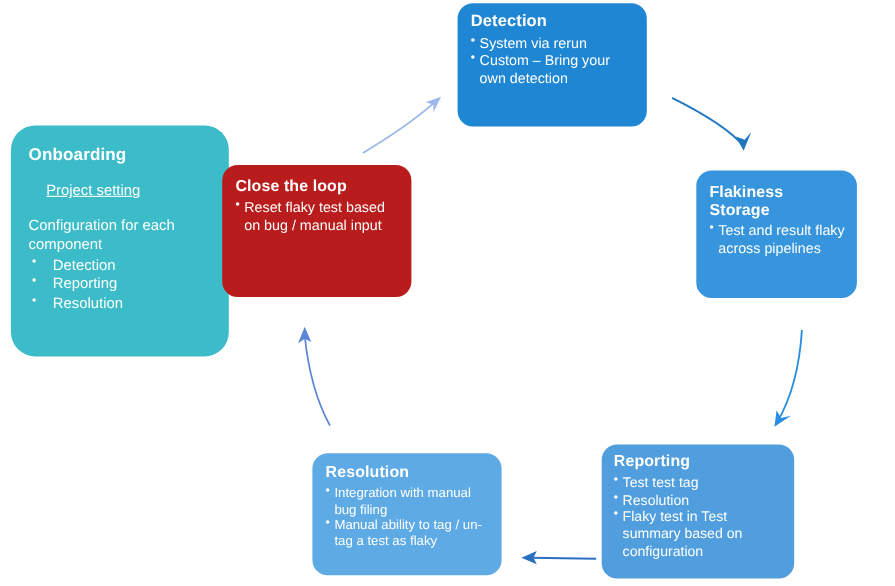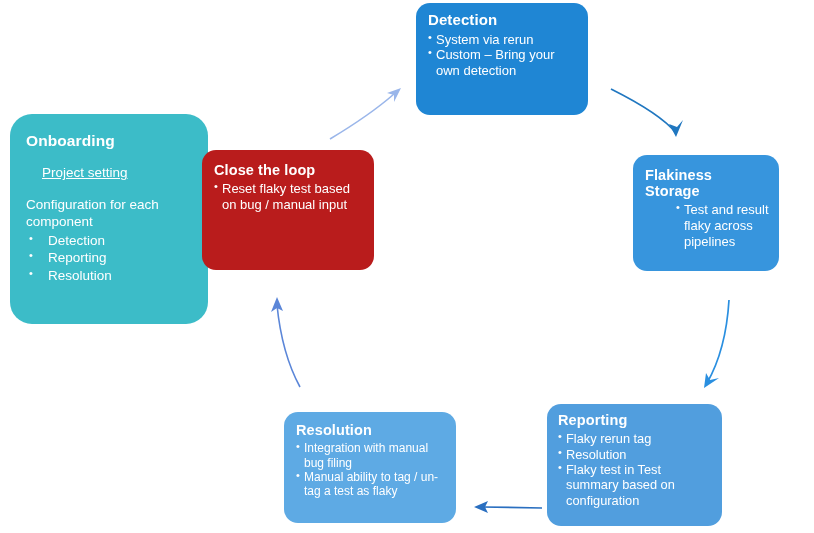--- a/index.html
+++ b/index.html
@@ -105,21 +105,21 @@
     padding: 12px 10px 8px 12px;
   }
   #node-closeloop .title { font-size: 14.5px; }
   #node-closeloop ul.bullets { font-size: 13px; }
 
   #node-storage {
     left: 633px; top: 155px; width: 146px; height: 116px;
     padding: 12px 10px 8px 12px;
   }
   #node-storage .title { font-size: 14.5px; }
-  #node-storage ul.bullets { font-size: 13px; margin-left: 31px; }
+  #node-storage ul.bullets { font-size: 13px; }
 
   #node-reporting {
     left: 547px; top: 404px; width: 175px; height: 122px;
     padding: 8px 10px 8px 11px;
   }
   #node-reporting .title { font-size: 14.5px; }
   #node-reporting ul.bullets { font-size: 12.8px; }
 
   #node-resolution {
     left: 284px; top: 412px; width: 172px; height: 111px;
@@ -190,21 +190,21 @@
   <div class="node" id="node-storage" style="background:#3795dd">
     <div class="title">Flakiness Storage</div>
     <ul class="bullets">
       <li>Test and result flaky across pipelines</li>
     </ul>
   </div>
 
   <div class="node" id="node-reporting" style="background:#519ede">
     <div class="title">Reporting</div>
     <ul class="bullets">
-      <li>Flaky rerun tag</li>
+      <li>Test test tag</li>
       <li>Resolution</li>
       <li>Flaky test in Test summary based on configuration</li>
     </ul>
   </div>
 
   <div class="node" id="node-resolution" style="background:#5eaae4">
     <div class="title">Resolution</div>
     <ul class="bullets">
       <li>Integration with manual bug filing</li>
       <li>Manual ability to tag / un-tag a test as flaky</li>

